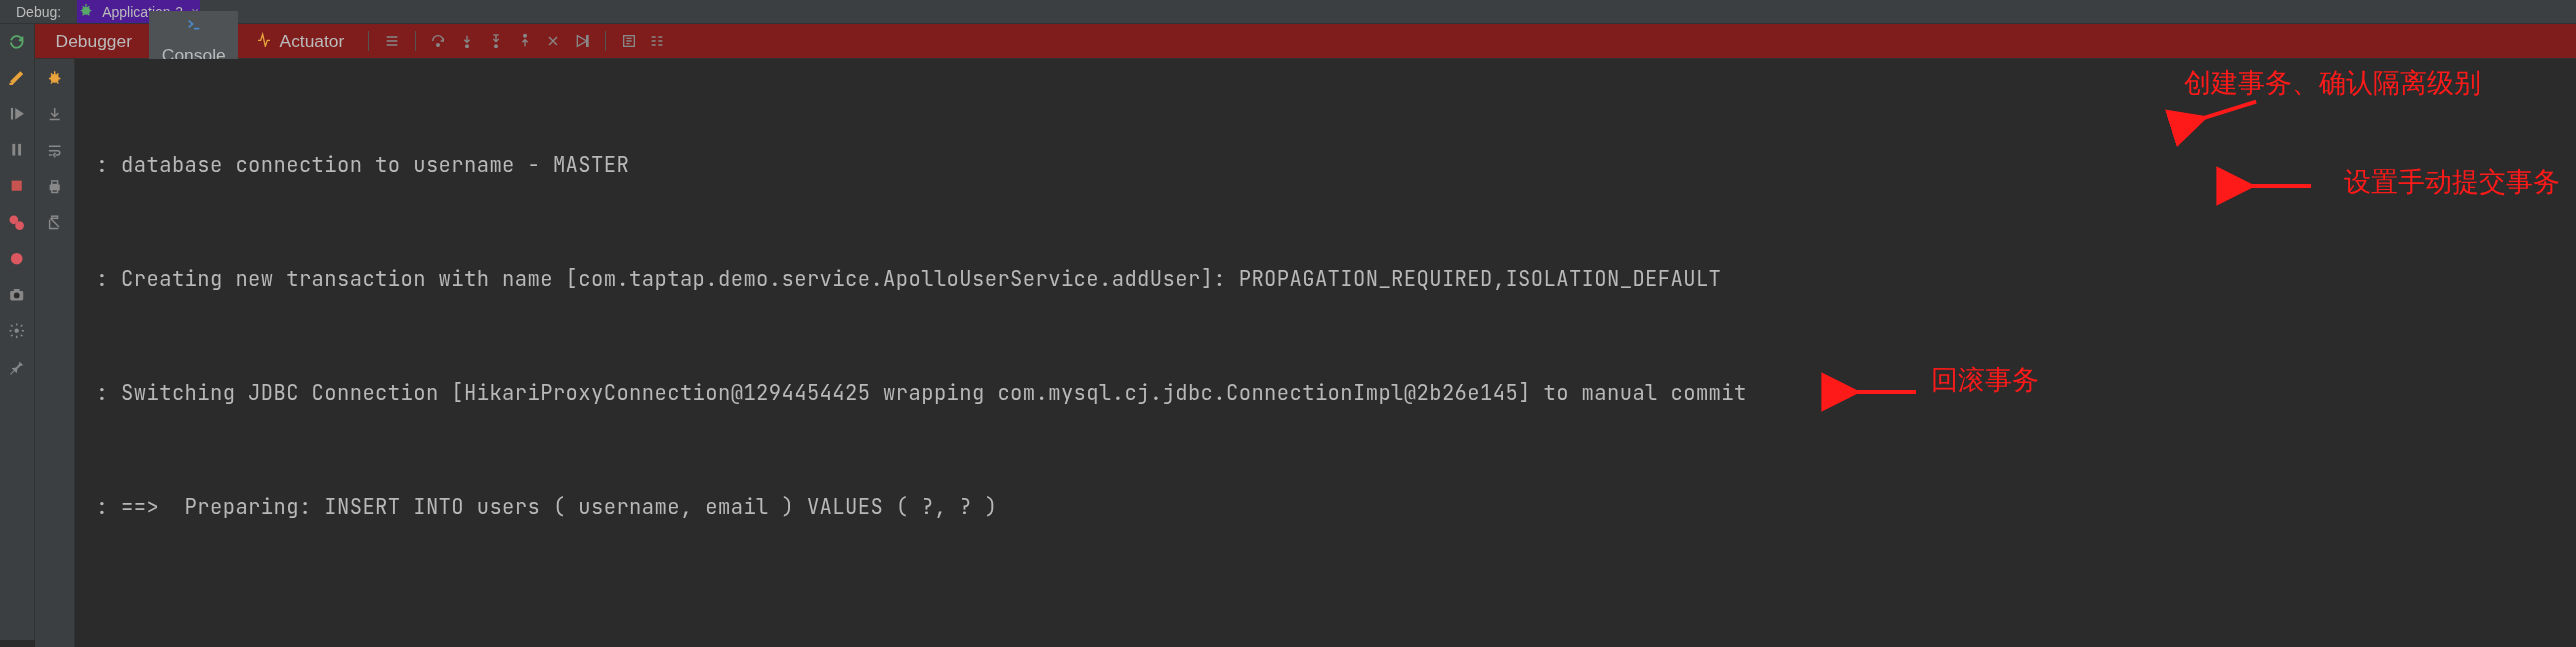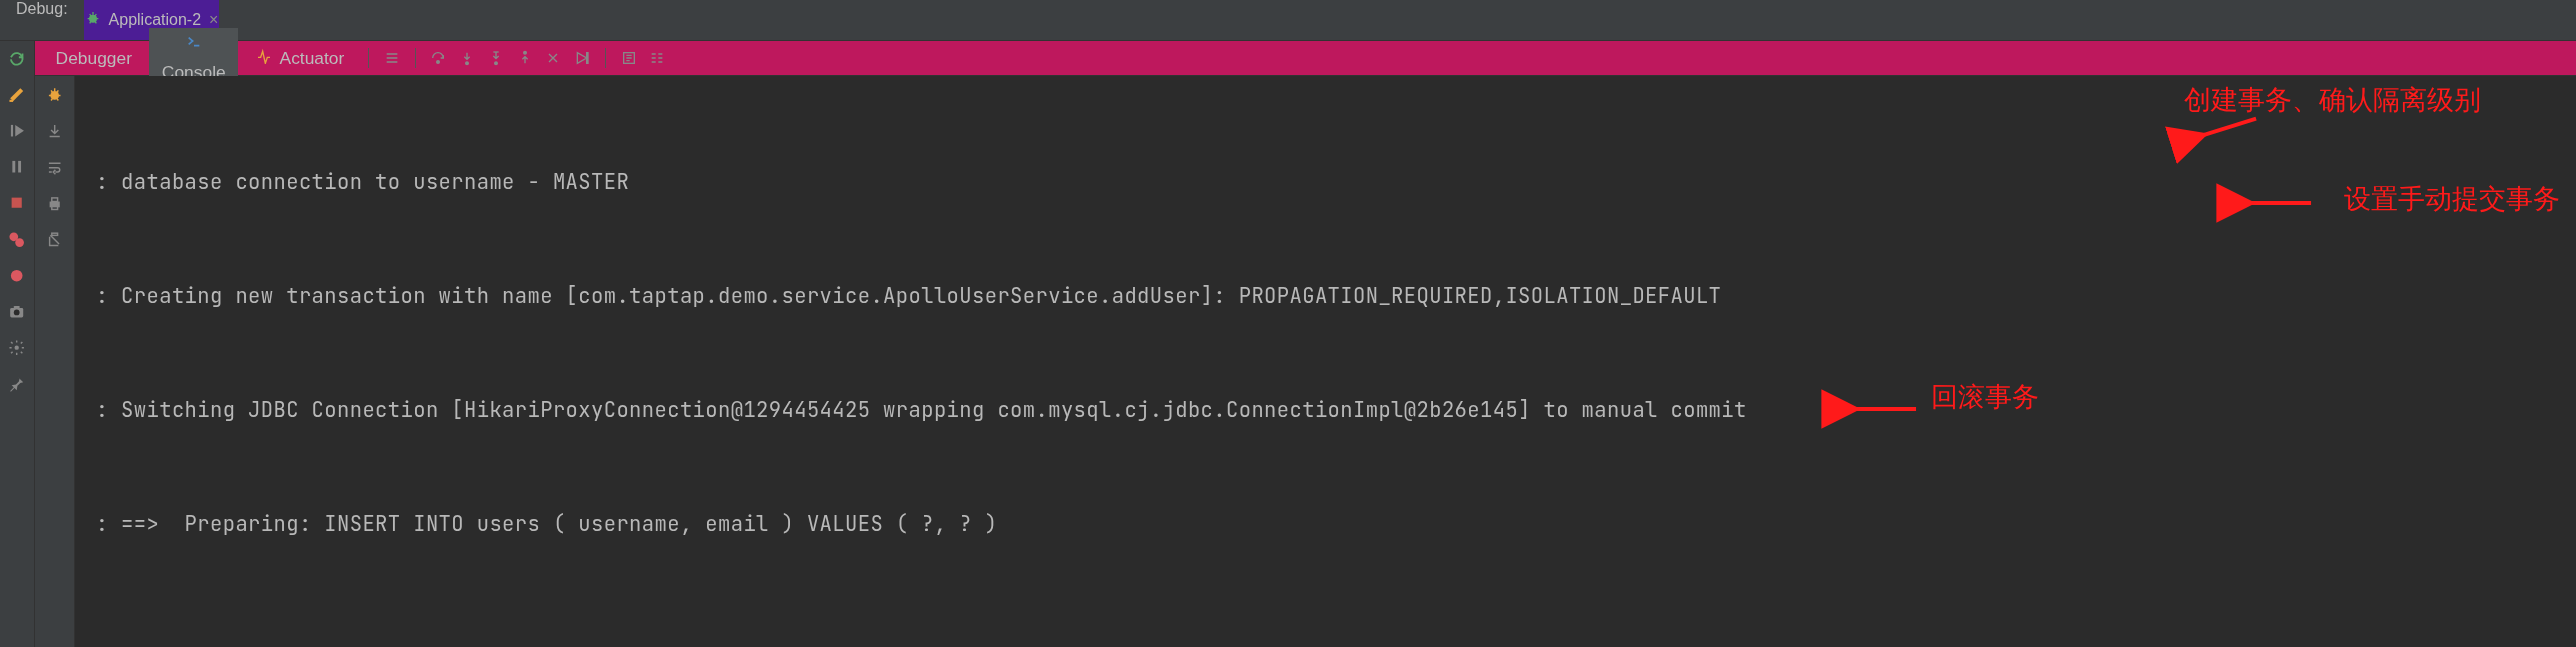--- a/index.html
+++ b/index.html
@@ -7,26 +7,26 @@
       font-family: -apple-system, BlinkMacSystemFont, "Segoe UI", sans-serif;
       background: #2b2b2b;
       color: #bbbbbb;
       width: 2576px;
       height: 648px;
       overflow: hidden;
       position: relative;
     }
     .top-bar {
       display: flex;
-      align-items: flex-start;
-      height: 41px;
+      align-items: center;
+      height: 24px;
       background: #3c3f41;
       border-bottom: 0.8px solid #323232;
       padding-left: 16px;
-      font-size: 16px;
+      font-size: 14px;
     }
     .debug-label { color: #bbbbbb; margin-right: 16px; }
     .tab-group { display: flex; align-items: center; height: 100%; }
     .run-tab {
       display: flex;
       align-items: center;
       padding: 0 1px;
       height: 100%;
       background: #4c1d95;
       gap: 8px;
@@ -43,21 +43,21 @@
       flex-direction: column;
       align-items: center;
       padding-top: 6.3px;
       gap: 14.2px;
     }
     .gutter-icon { width: 22px; height: 22px; display:flex; align-items:center; justify-content:center; cursor:pointer; }
     .gutter-icon svg { width: 17.4px; height: 17.4px; }
     .right-area { flex: 1; display: flex; flex-direction: column; position: relative; }
     .sub-tab-bar {
       height: 35px;
-      background: #be185d;
+      background: #7f1d1d;
       border-bottom: 0.8px solid #323232;
       display: flex;
       align-items: center;
       padding-left: 8px;
       gap: 4.7px;
       font-size: 17.4px;
     }
     .sub-tab {
       display: flex;
       align-items: center;

